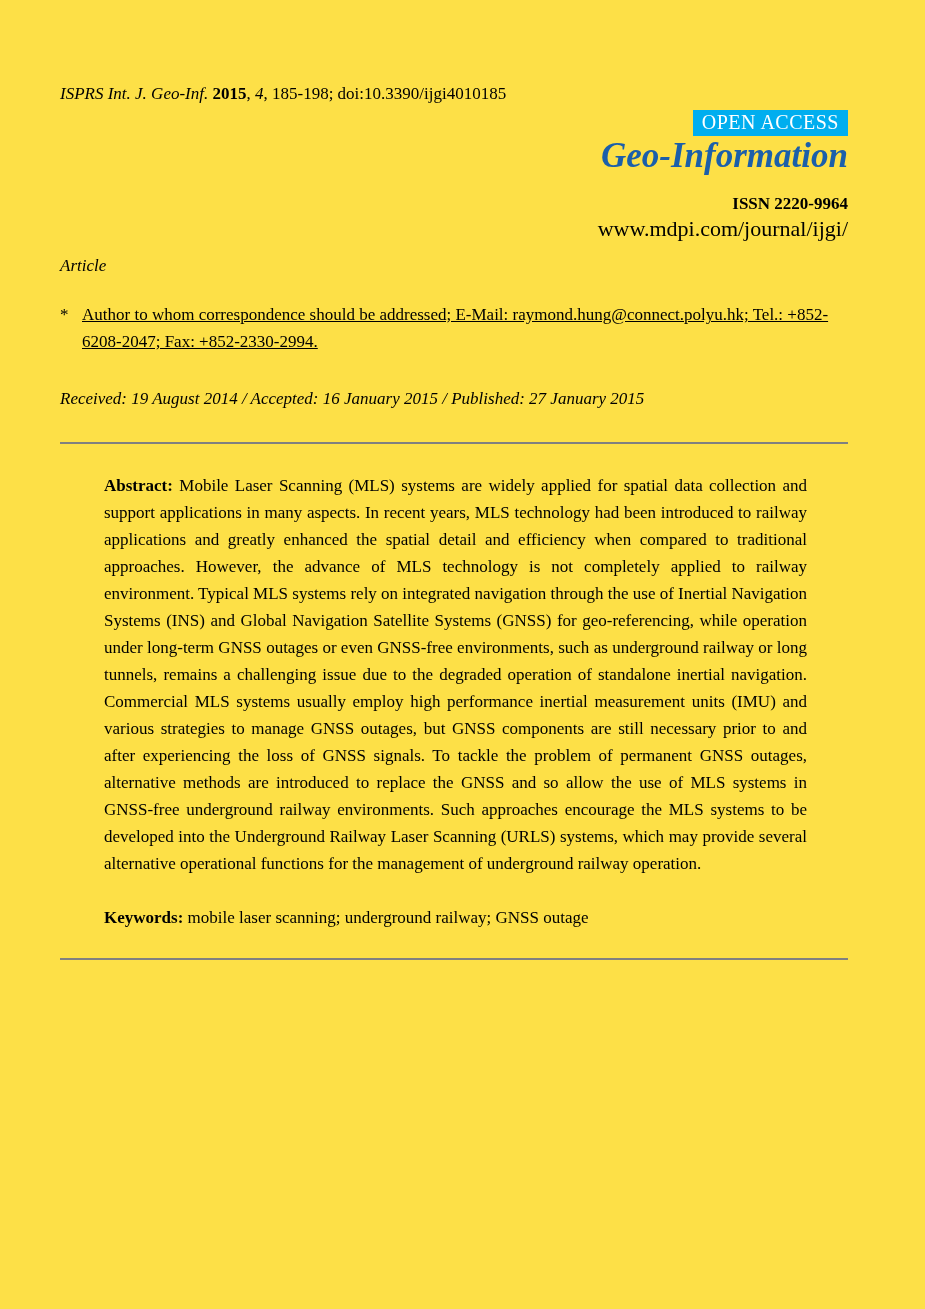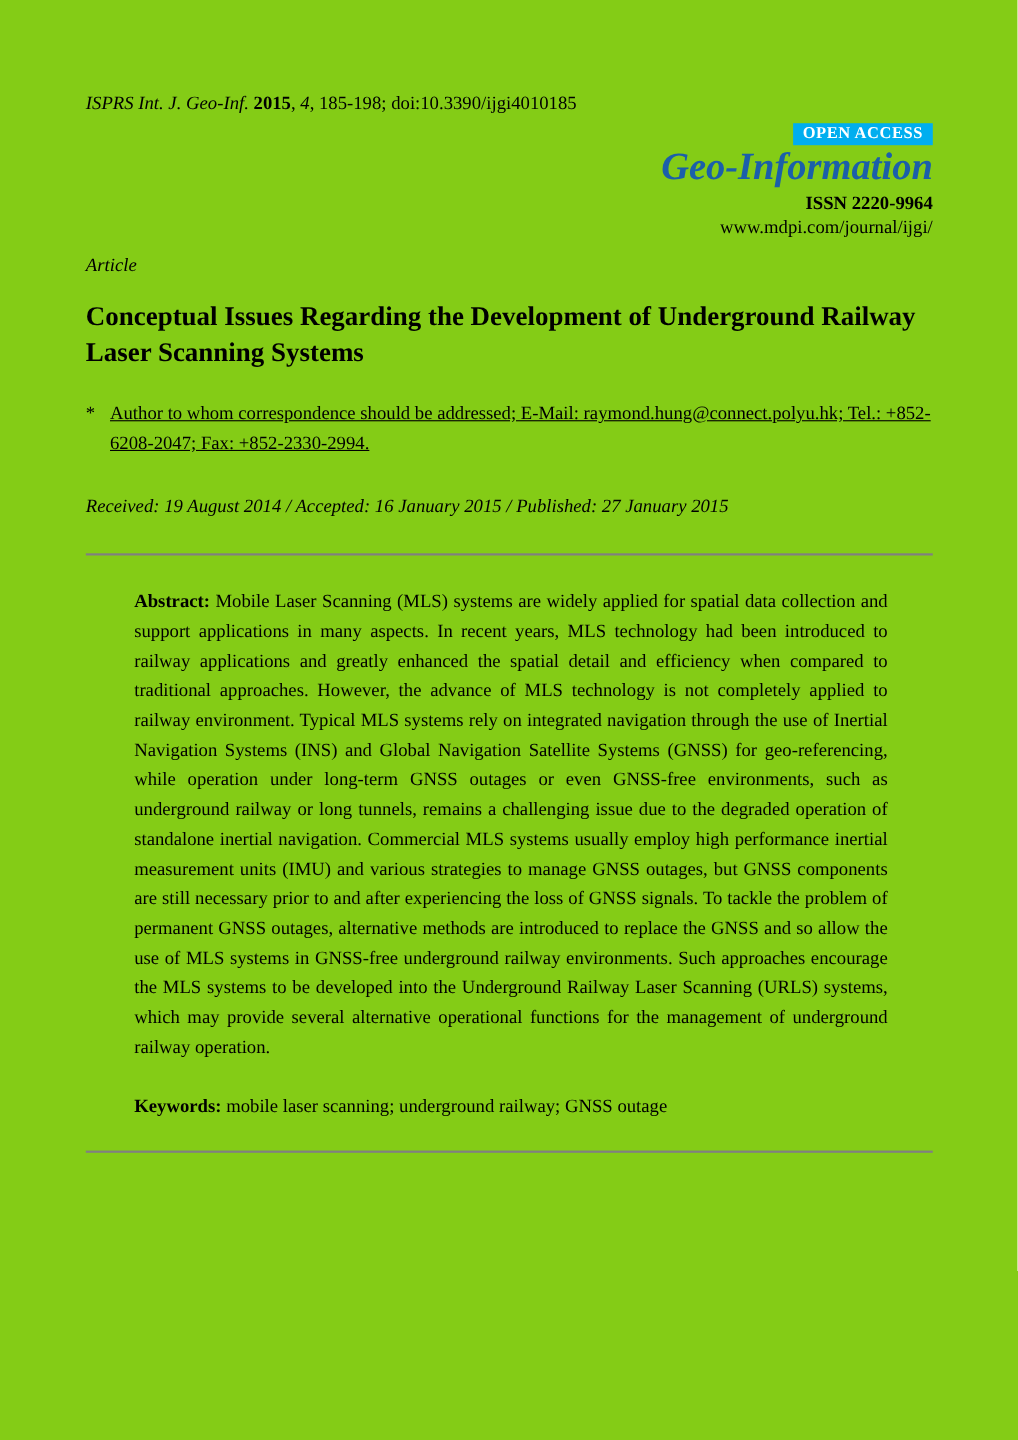--- a/index.html
+++ b/index.html
@@ -1,33 +1,33 @@
 <!DOCTYPE html>
 <html><head>
 <meta charset="utf-8">
 <style>
   * { margin:0; padding:0; box-sizing:border-box; }
   html,body { background:#ffffff; }
   .page {
-    width:925px; height:1309px; background:#84cc16; color:#000;
+    width:925px; height:1309px; background:#fde047; color:#000;
     font-family:"Liberation Serif", serif; font-size:17px;
-    padding:84px 77px 0 78px; overflow:hidden; position:relative;
+    padding:84px 77px 0 60px; overflow:hidden; position:relative;
   }
   .citation { font-size:17px; white-space:nowrap; }
   .citation .it { font-style:italic; }
   .citation .bd { font-weight:bold; }
   .masthead { text-align:right; margin-top:6px; }
   .badge {
-    display:inline-block; color:#ffffff; font-weight:bold; font-size:15px;
+    display:inline-block; color:#ffffff; font-weight:normal; font-size:20px;
     padding:1px 9px 2px 9px; letter-spacing:0.5px;
   }
   .journal-line { font-size:22px; margin-top:5px; }
   .journal-name { font-size:35px; font-weight:bold; font-style:italic; line-height:1.15; }
-  .issn { font-size:17px; font-weight:bold; margin-top:3px; }
-  .site { font-size:17px; margin-top:2px; }
+  .issn { font-size:17px; font-weight:bold; margin-top:18px; }
+  .site { font-size:22px; margin-top:2px; }
   .article-label { font-style:italic; margin-top:14px; }
   .title { font-size:24.5px; font-weight:bold; line-height:33px; margin-top:20px; }
   .authors { font-weight:bold; margin-top:28px; }
   .para { line-height:27px; margin-top:25px; }
   .correspondence { display:flex; margin-top:25px; line-height:27px; }
   .correspondence .marker { width:22px; flex:0 0 22px; }
   .correspondence .ctext { flex:1;text-decoration:underline; }
   .dates { font-style:italic; margin-top:30px; line-height:27px; }
   .rule { border:none; border-top:2px solid #808080; margin-top:30px; }
   .abstract {
@@ -48,21 +48,20 @@
 
   <div class="masthead">
     <span class="badge" id="open-access-badge" style="background: rgb(0, 174, 239);">OPEN ACCESS</span>
     <div class="journal-name" id="journal-name" style="color: rgb(27, 95, 170);">Geo-Information</div>
     <div class="issn">ISSN 2220-9964</div>
     <div class="site">www.mdpi.com/journal/ijgi/</div>
   </div>
 
   <div class="article-label">Article</div>
 
-  <h1 class="title">Conceptual Issues Regarding the Development of Underground Railway Laser Scanning Systems</h1>
 
 
 
   <div class="correspondence">
     <div class="marker">*</div>
     <div class="ctext">Author to whom correspondence should be addressed; E-Mail: raymond.hung@connect.polyu.hk; Tel.: +852-6208-2047; Fax: +852-2330-2994.</div>
   </div>
 
 
   <div class="dates">Received: 19 August 2014 / Accepted: 16 January 2015 / Published: 27 January 2015</div>

